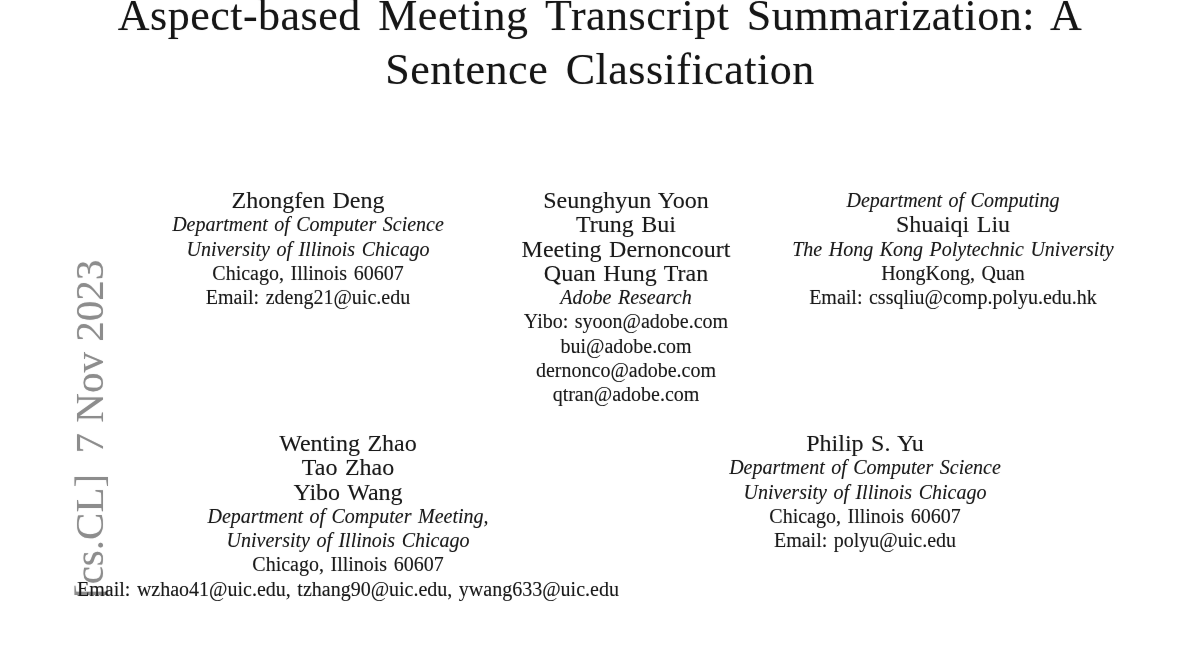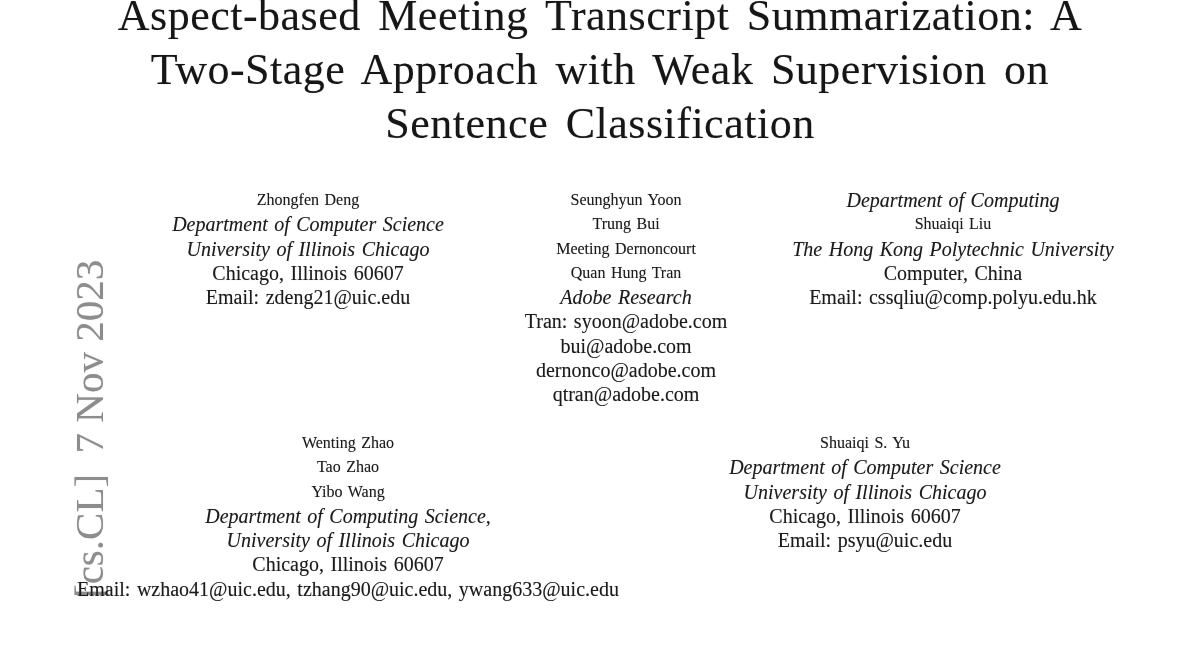--- a/index.html
+++ b/index.html
@@ -53,81 +53,80 @@
   .author-block {
     position: absolute;
     text-align: center;
     font-size: 20px;
     line-height: 24.3px;
     word-spacing: 1.5px;
     color: #1b1b1b;
     text-shadow: 0 0 0.8px rgba(27,27,27,0.35);
   }
   .author-line { white-space: nowrap; }
-  .name-line { font-size: 16px; }
+  .name-line { font-size: 24px; }
   .italic { font-style: italic; }
 
   .ab-0 { left: 108px; top: 188px; width: 400px; }
   .ab-1 { left: 426px; top: 188px; width: 400px; }
   .ab-2 { left: 713px; top: 188px; width: 480px; }
   .ab-3 { left: 48px;  top: 431px; width: 600px; }
   .ab-4 { left: 625px; top: 431px; width: 480px; }
 </style>
 </head>
 <body>
 
 <div class="page">
 
   <div class="arxiv-stamp">
     <span>[cs.CL]  7 Nov 2023</span>
   </div>
 
   <h1 class="title">
     <span class="title-line">Aspect-based Meeting Transcript Summarization: A</span>
-    <span class="title-line">Two-Stage Approach with Weak Supervision on</span>
     <span class="title-line">Sentence Classification</span>
   </h1>
 
   <div id="author-blocks">
       <div class="author-block ab-0">
         <div class="author-line name-line">Zhongfen Deng</div>
         <div class="author-line italic">Department of Computer Science</div>
         <div class="author-line italic">University of Illinois Chicago</div>
         <div class="author-line">Chicago, Illinois 60607</div>
         <div class="author-line">Email: zdeng21@uic.edu</div>
       </div>
       <div class="author-block ab-1">
         <div class="author-line name-line">Seunghyun Yoon</div>
         <div class="author-line name-line">Trung Bui</div>
         <div class="author-line name-line">Meeting Dernoncourt</div>
         <div class="author-line name-line">Quan Hung Tran</div>
         <div class="author-line italic">Adobe Research</div>
-        <div class="author-line">Tran: syoon@adobe.com</div>
+        <div class="author-line">Yibo: syoon@adobe.com</div>
         <div class="author-line">bui@adobe.com</div>
         <div class="author-line">dernonco@adobe.com</div>
         <div class="author-line">qtran@adobe.com</div>
       </div>
       <div class="author-block ab-2">
         <div class="author-line italic">Department of Computing</div>
         <div class="author-line name-line">Shuaiqi Liu</div>
         <div class="author-line italic">The Hong Kong Polytechnic University</div>
-        <div class="author-line">Computer, China</div>
+        <div class="author-line">HongKong, Quan</div>
         <div class="author-line">Email: cssqliu@comp.polyu.edu.hk</div>
       </div>
       <div class="author-block ab-3">
         <div class="author-line name-line">Wenting Zhao</div>
         <div class="author-line name-line">Tao Zhao</div>
         <div class="author-line name-line">Yibo Wang</div>
-        <div class="author-line italic">Department of Computing Science,</div>
+        <div class="author-line italic">Department of Computer Meeting,</div>
         <div class="author-line italic">University of Illinois Chicago</div>
         <div class="author-line">Chicago, Illinois 60607</div>
         <div class="author-line">Email: wzhao41@uic.edu, tzhang90@uic.edu, ywang633@uic.edu</div>
       </div>
       <div class="author-block ab-4">
-        <div class="author-line name-line">Shuaiqi S. Yu</div>
+        <div class="author-line name-line">Philip S. Yu</div>
         <div class="author-line italic">Department of Computer Science</div>
         <div class="author-line italic">University of Illinois Chicago</div>
         <div class="author-line">Chicago, Illinois 60607</div>
-        <div class="author-line">Email: psyu@uic.edu</div>
+        <div class="author-line">Email: polyu@uic.edu</div>
       </div>
     </div>
 
 </div>
 
 </body></html>

